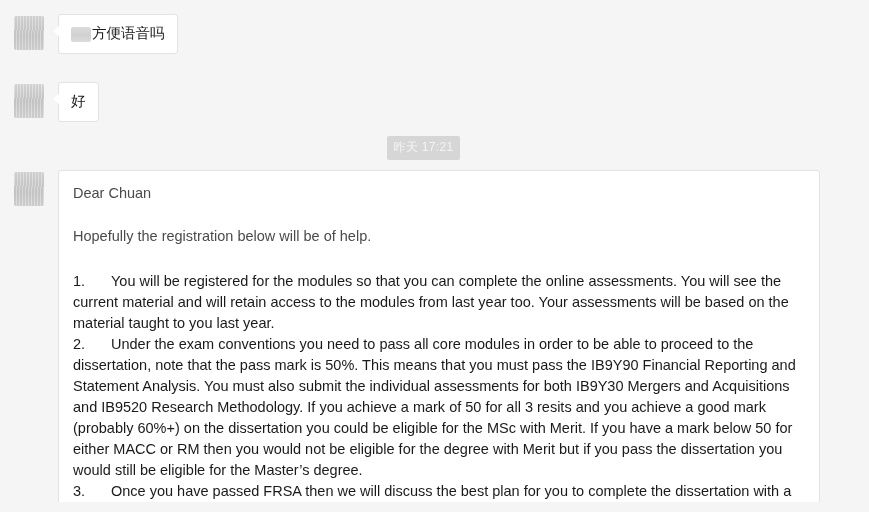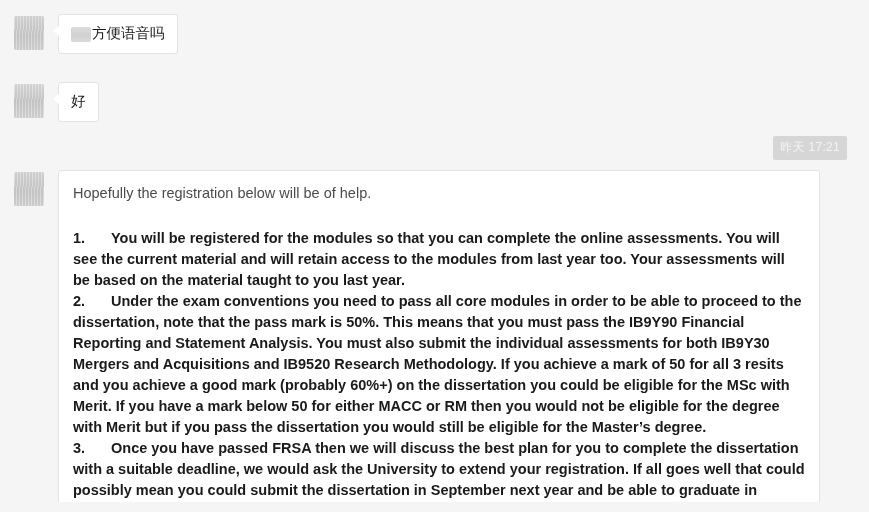--- a/index.html
+++ b/index.html
@@ -102,21 +102,21 @@
     height: 15px;
     background: linear-gradient(180deg,#dadada,#cecece 55%,#d9d9d9);
     border-radius: 2px;
     margin-right: 1px;
     opacity: 0.95;
   }
   .smudge.w2 { width: 20px; }
 
   .timestamp-row {
     display: flex;
-    justify-content: flex-end;
+    justify-content: center;
     padding: 8px 22px 6px 0;
   }
   .timestamp {
     background: #d6d6d6;
     color: #f4f4f4;
     font-size: 12px;
     border-radius: 2px;
     padding: 3px 7px 4px 7px;
     letter-spacing: 0.3px;
   }
@@ -135,21 +135,20 @@
   .long-bubble .hope {
     margin-bottom: 24px;
   }
   .num-list p {
     margin: 0;
     text-indent: 0;
   }
   .num-item {
     display: block;
     margin-bottom: 1px;
-    font-weight: bold;
   }
   .num {
     display: inline-block;
     width: 38px;
   }
   .faded-start {
     
     color: #4b4b4b;
   }
   .bottom-fade {
@@ -183,20 +182,21 @@
     </div>
   </div>
 
   <div class="timestamp-row">
     <span class="timestamp">昨天 17:21</span>
   </div>
 
   <div class="msg-row" style="padding-top:4px;">
     <div class="avatar"></div>
     <div class="bubble long-bubble bubble-clip">
+      <p class="greet faded-start">Dear Chuan</p>
       <p class="hope faded-start">Hopefully the registration below will be of help.</p>
       <div class="num-list">
         <p class="num-item"><span class="num">1.</span><span>You will be registered for the modules so that you can complete the online assessments.  You will see the current material and will retain access to the modules from last year too. Your assessments will be based on the material taught to you last year.</span></p>
         <p class="num-item"><span class="num">2.</span><span>Under the exam conventions you need to pass all core modules in order to be able to proceed to the dissertation, note that the pass mark is 50%.  This means that you must pass the IB9Y90 Financial Reporting and Statement Analysis. You must also submit the individual assessments for both IB9Y30 Mergers and Acquisitions and IB9520 Research Methodology. If you achieve a mark of 50 for all 3 resits and you achieve a good mark (probably 60%+) on the dissertation you could be eligible for the MSc with Merit. If you have a mark below 50 for either MACC or RM then you would not be eligible for the degree with Merit but if you pass the dissertation you would still be eligible for the Master’s degree.</span></p>
         <p class="num-item"><span class="num">3.</span><span>Once you have passed FRSA then we will discuss the best plan for you to complete the dissertation with a suitable deadline, we would ask the University to extend your registration.  If all goes well that could possibly mean you could submit the dissertation in September next year and be able to graduate in January 2022.</span></p>
       </div>
     </div>
   </div>
 
   <div class="bottom-fade"></div>

